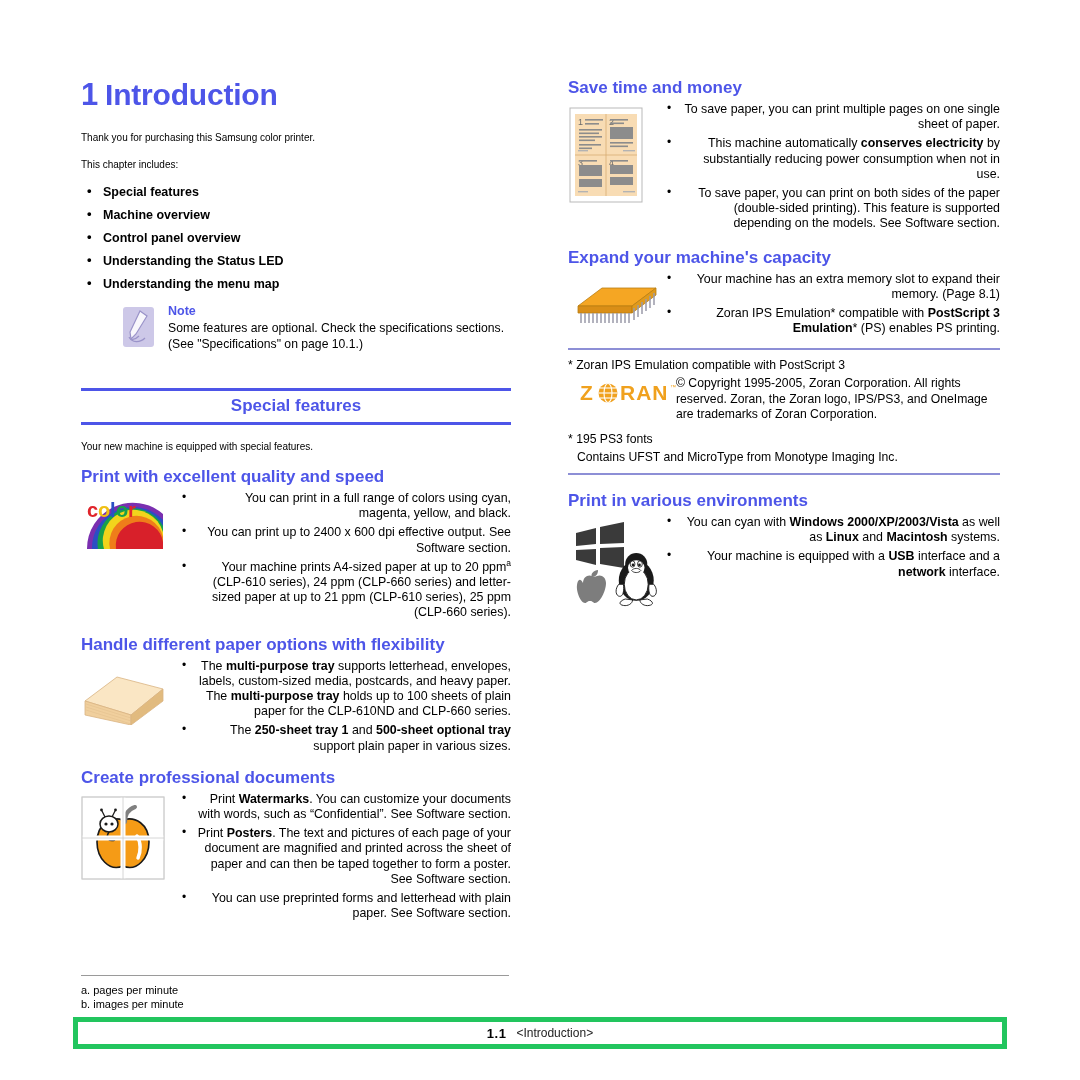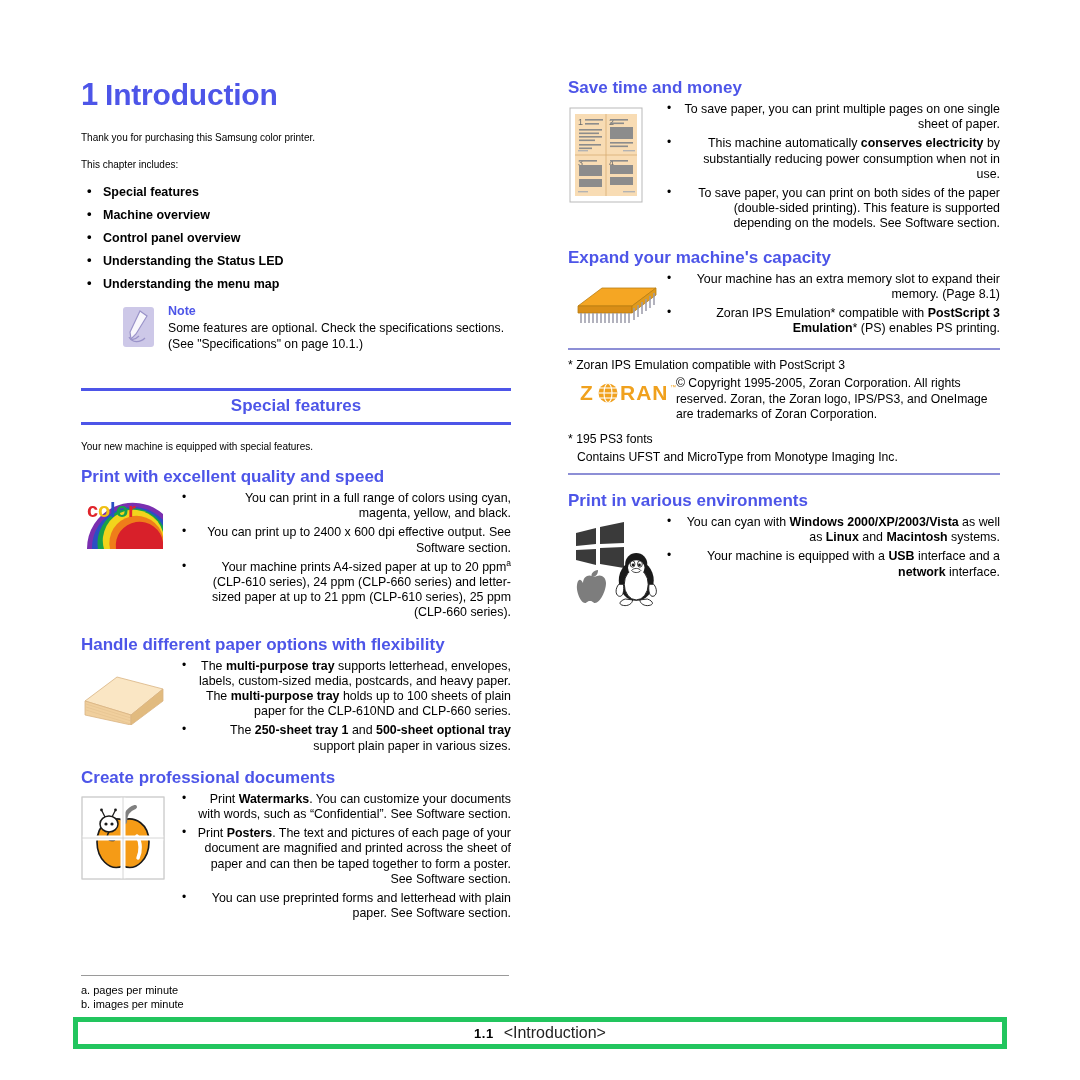--- a/index.html
+++ b/index.html
@@ -90,21 +90,21 @@
   .fn-rule{height:1px;background:#9a9a9a;margin-bottom:7px;}
   .fn{font-size:11px;line-height:14px;}
 
   
   .footer{
     position:absolute;left:70px;top:1017px;width:924px;height:22px;
     border:5px solid #22c55e;background:#fff;
     display:flex;align-items:center;justify-content:center;
   }
   .footer .pg{font-size:13px;font-weight:bold;letter-spacing:0.5px;}
-  .footer .sec{font-size:16px;margin-left:10px;color:#222;}
+  .footer .sec{font-size:12px;margin-left:10px;color:#222;}
 
   
   .art-color{width:82px;height:54px;}
   .art-paper{width:86px;height:62px;}
   .art-poster{width:84px;height:84px;}
   .art-nup{width:78px;height:100px;}
   .art-mem{width:92px;height:48px;}
   .art-os{width:92px;height:92px;}
 </style>
 </head>

